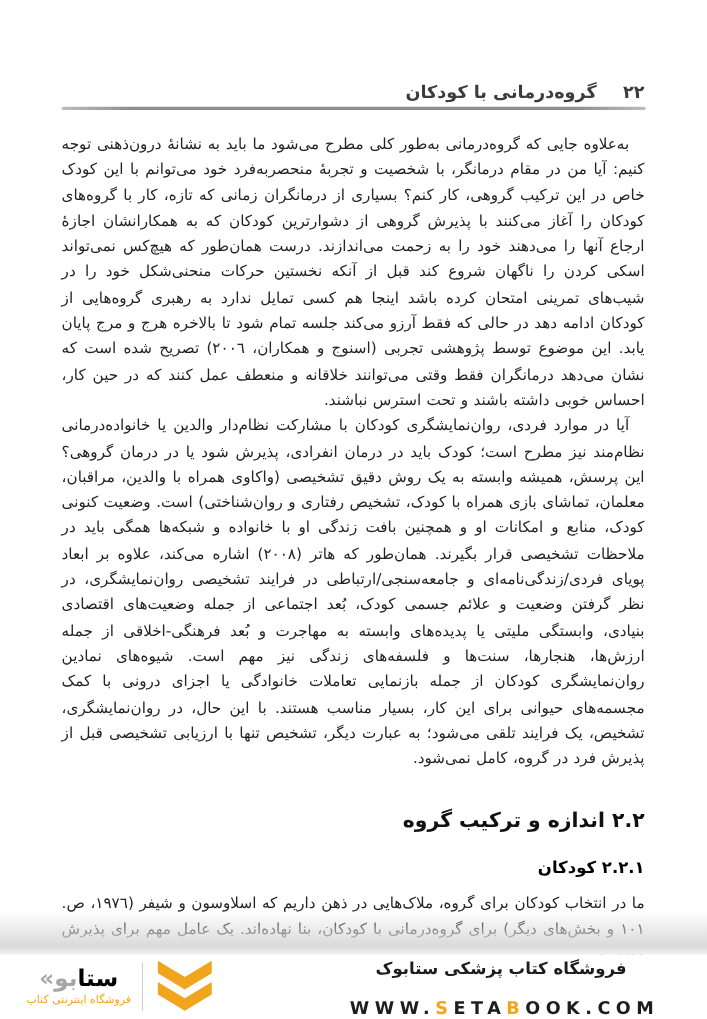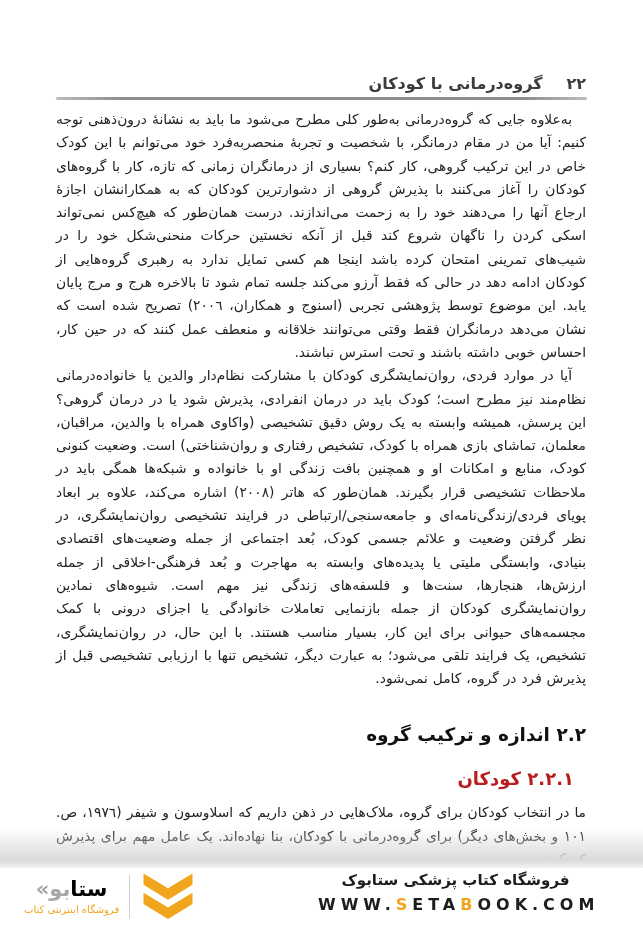--- a/index.html
+++ b/index.html
@@ -17,42 +17,42 @@
     letter-spacing: 0.2px;
   }
   .header .pagenum { margin-left: 24px; }
   .rule {
     position: absolute; top: 97px; right: 56px; left: 56px; height: 3px;
     background: linear-gradient(90deg, #bdbdbd, #8d8d8d 12%, #8d8d8d 88%, #bdbdbd);
     border-radius: 2px;
   }
   
   .content {
-    position: absolute; top: 108px; right: 57px; left: 56px;
+    position: absolute; top: 120px; right: 57px; left: 56px;
     direction: rtl; color: #232323;
   }
   p.body {
     margin: 0; font-size: 13.8px; line-height: 23.3px;
     text-align: justify; word-spacing: 0.5px;
   }
   p.indent { text-indent: 14px; }
   .content h2 { margin: 34px 0 16px; font-size: 18.5px; font-weight: bold; color: #101010; }
-  .content h3 { margin: 23px 12px 0; font-size: 18px; font-weight: bold; color: #b91c1c; }
+  .content h3 { margin: 23px 0 0; font-size: 15px; font-weight: bold; color: #000000; }
   p.last { margin-top: 12px; }
   
   .footer-shadow {
     position: absolute; left: 0; right: 0; top: 828px; height: 40px;
     background: linear-gradient(180deg, rgba(255,255,255,0) 0%, #dadada 80%, #f2f2f2 100%);
   }
   
   .footer { position: absolute; left: 0; right: 0; top: 868px; height: 58px; background: #ffffff; }
   .store { position: absolute; top: 3px; right: 50px; width: 275px; text-align: center; }
   .store-name { direction: rtl; font-size: 15px; font-weight: bold; color: #1d1d1d; }
   .store-url {
-    margin-top: 6px; font-size: 16px; font-weight: bold;
+    margin-top: 18px; font-size: 16px; font-weight: bold;
     letter-spacing: 5px; color: #1d1d1d; white-space: nowrap;
   }
   .store-url .yellow { color: #F1A51C; }
   .logo { position: absolute; top: 0; left: 24px; height: 58px; display: flex; align-items: center; gap: 10px; }
   .logo-textstack { display: flex; flex-direction: column; align-items: center; }
   .wordmark { direction: ltr; display: flex; align-items: center; font-size: 21px; font-weight: bold; line-height: 1; }
   .wm-gray { color: #A6A6A6; }
   .wm-yellow { color: #000000; }
   .tagline { margin-top: 4px; direction: rtl; font-size: 10px; color: #F1A51C; }
   .logo-divider { width: 1px; height: 44px; background: #cfcfcf; }

